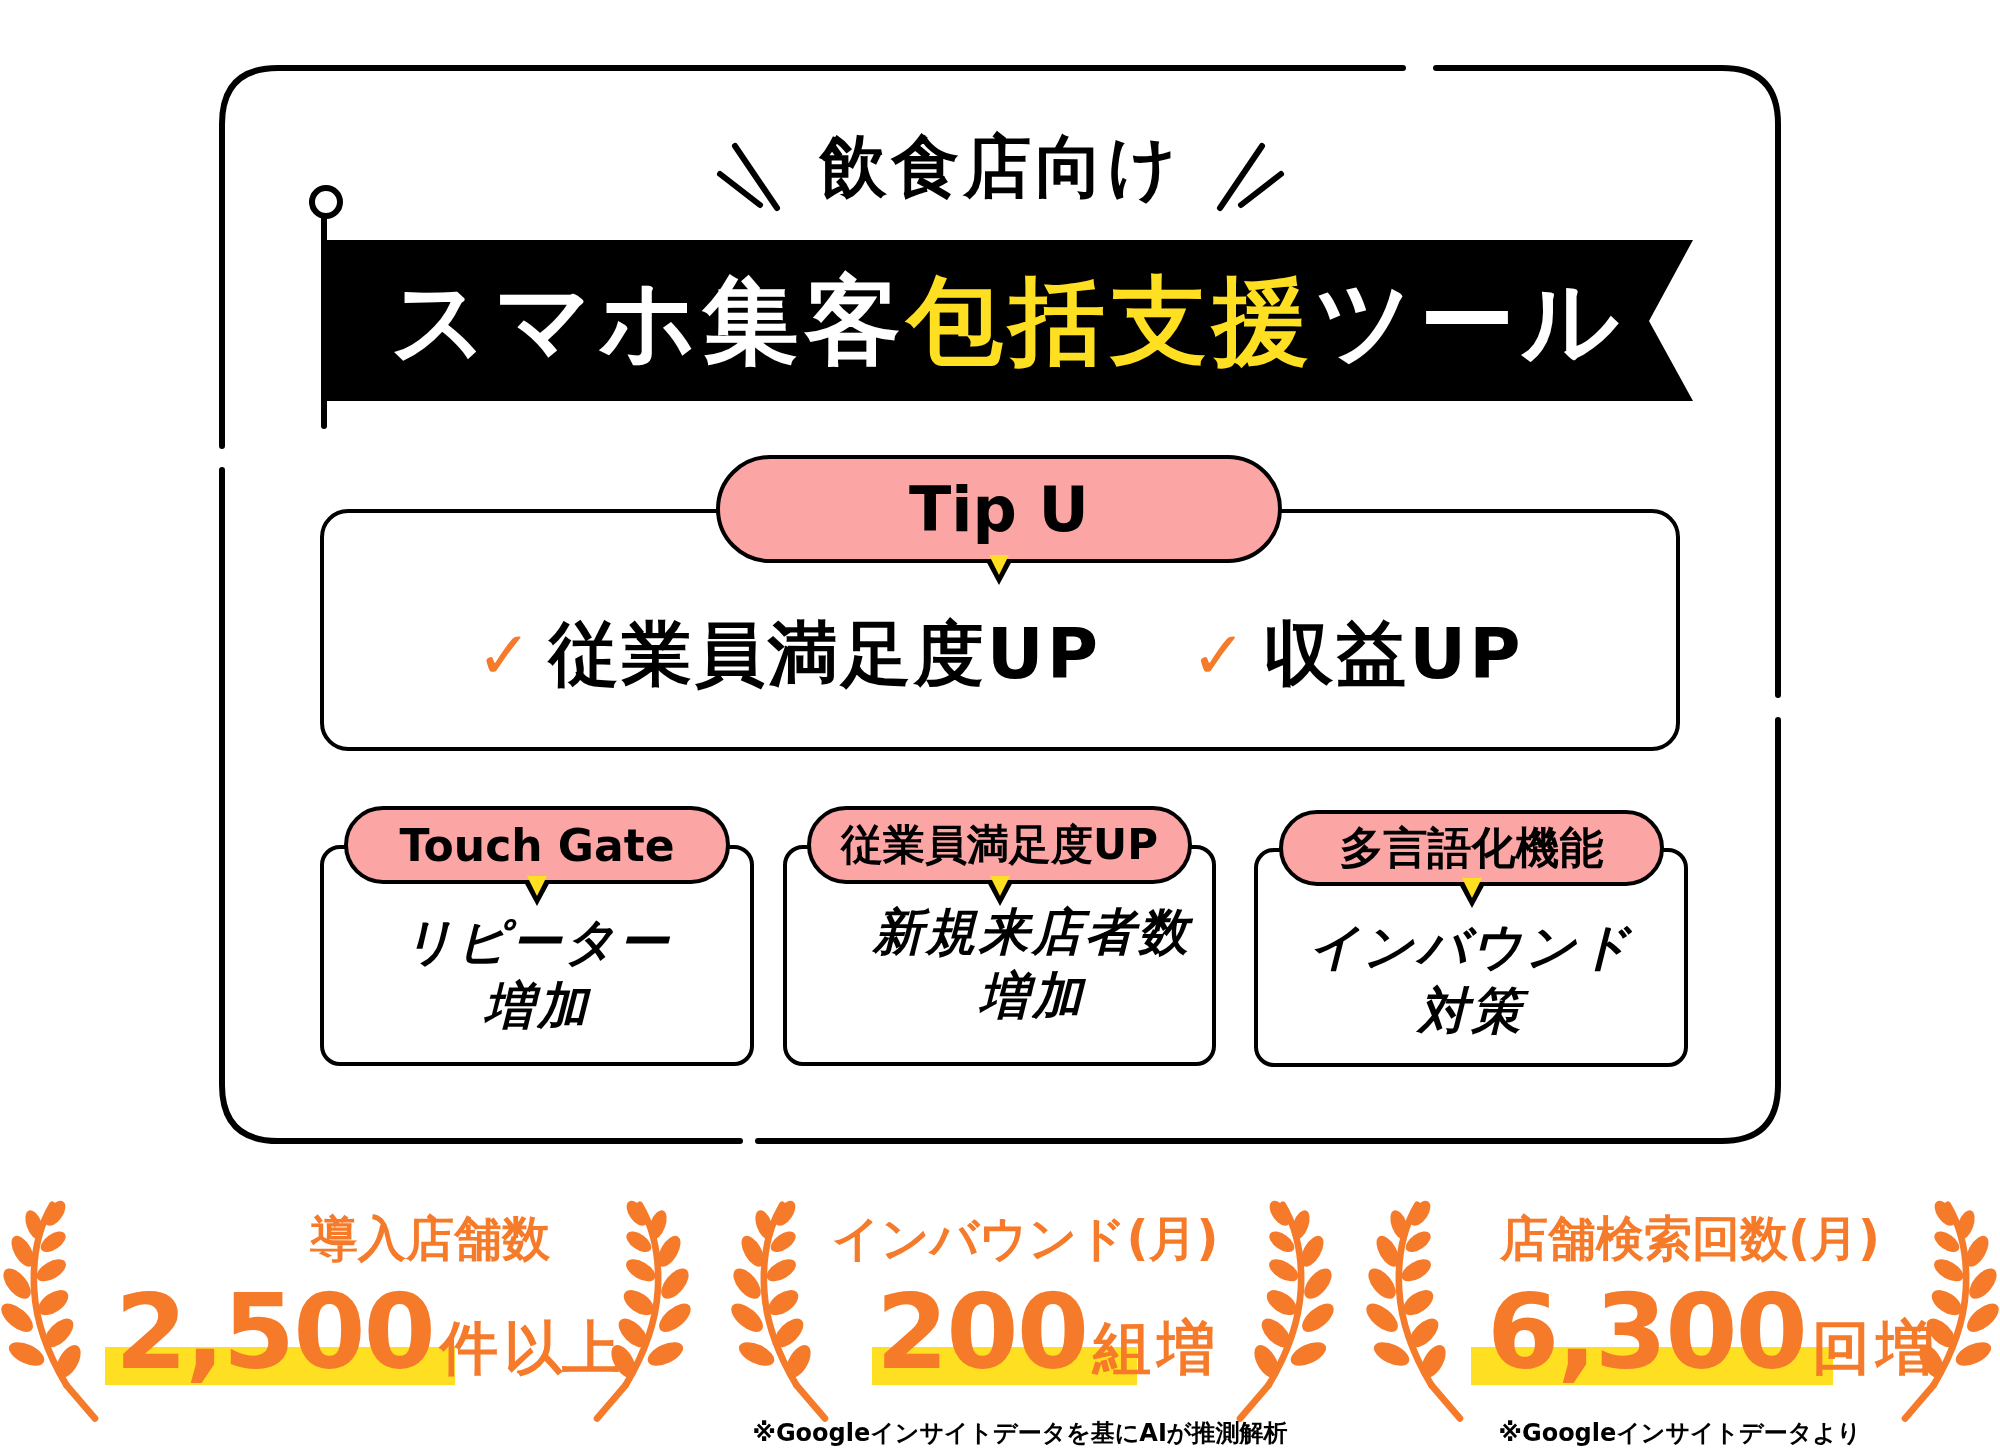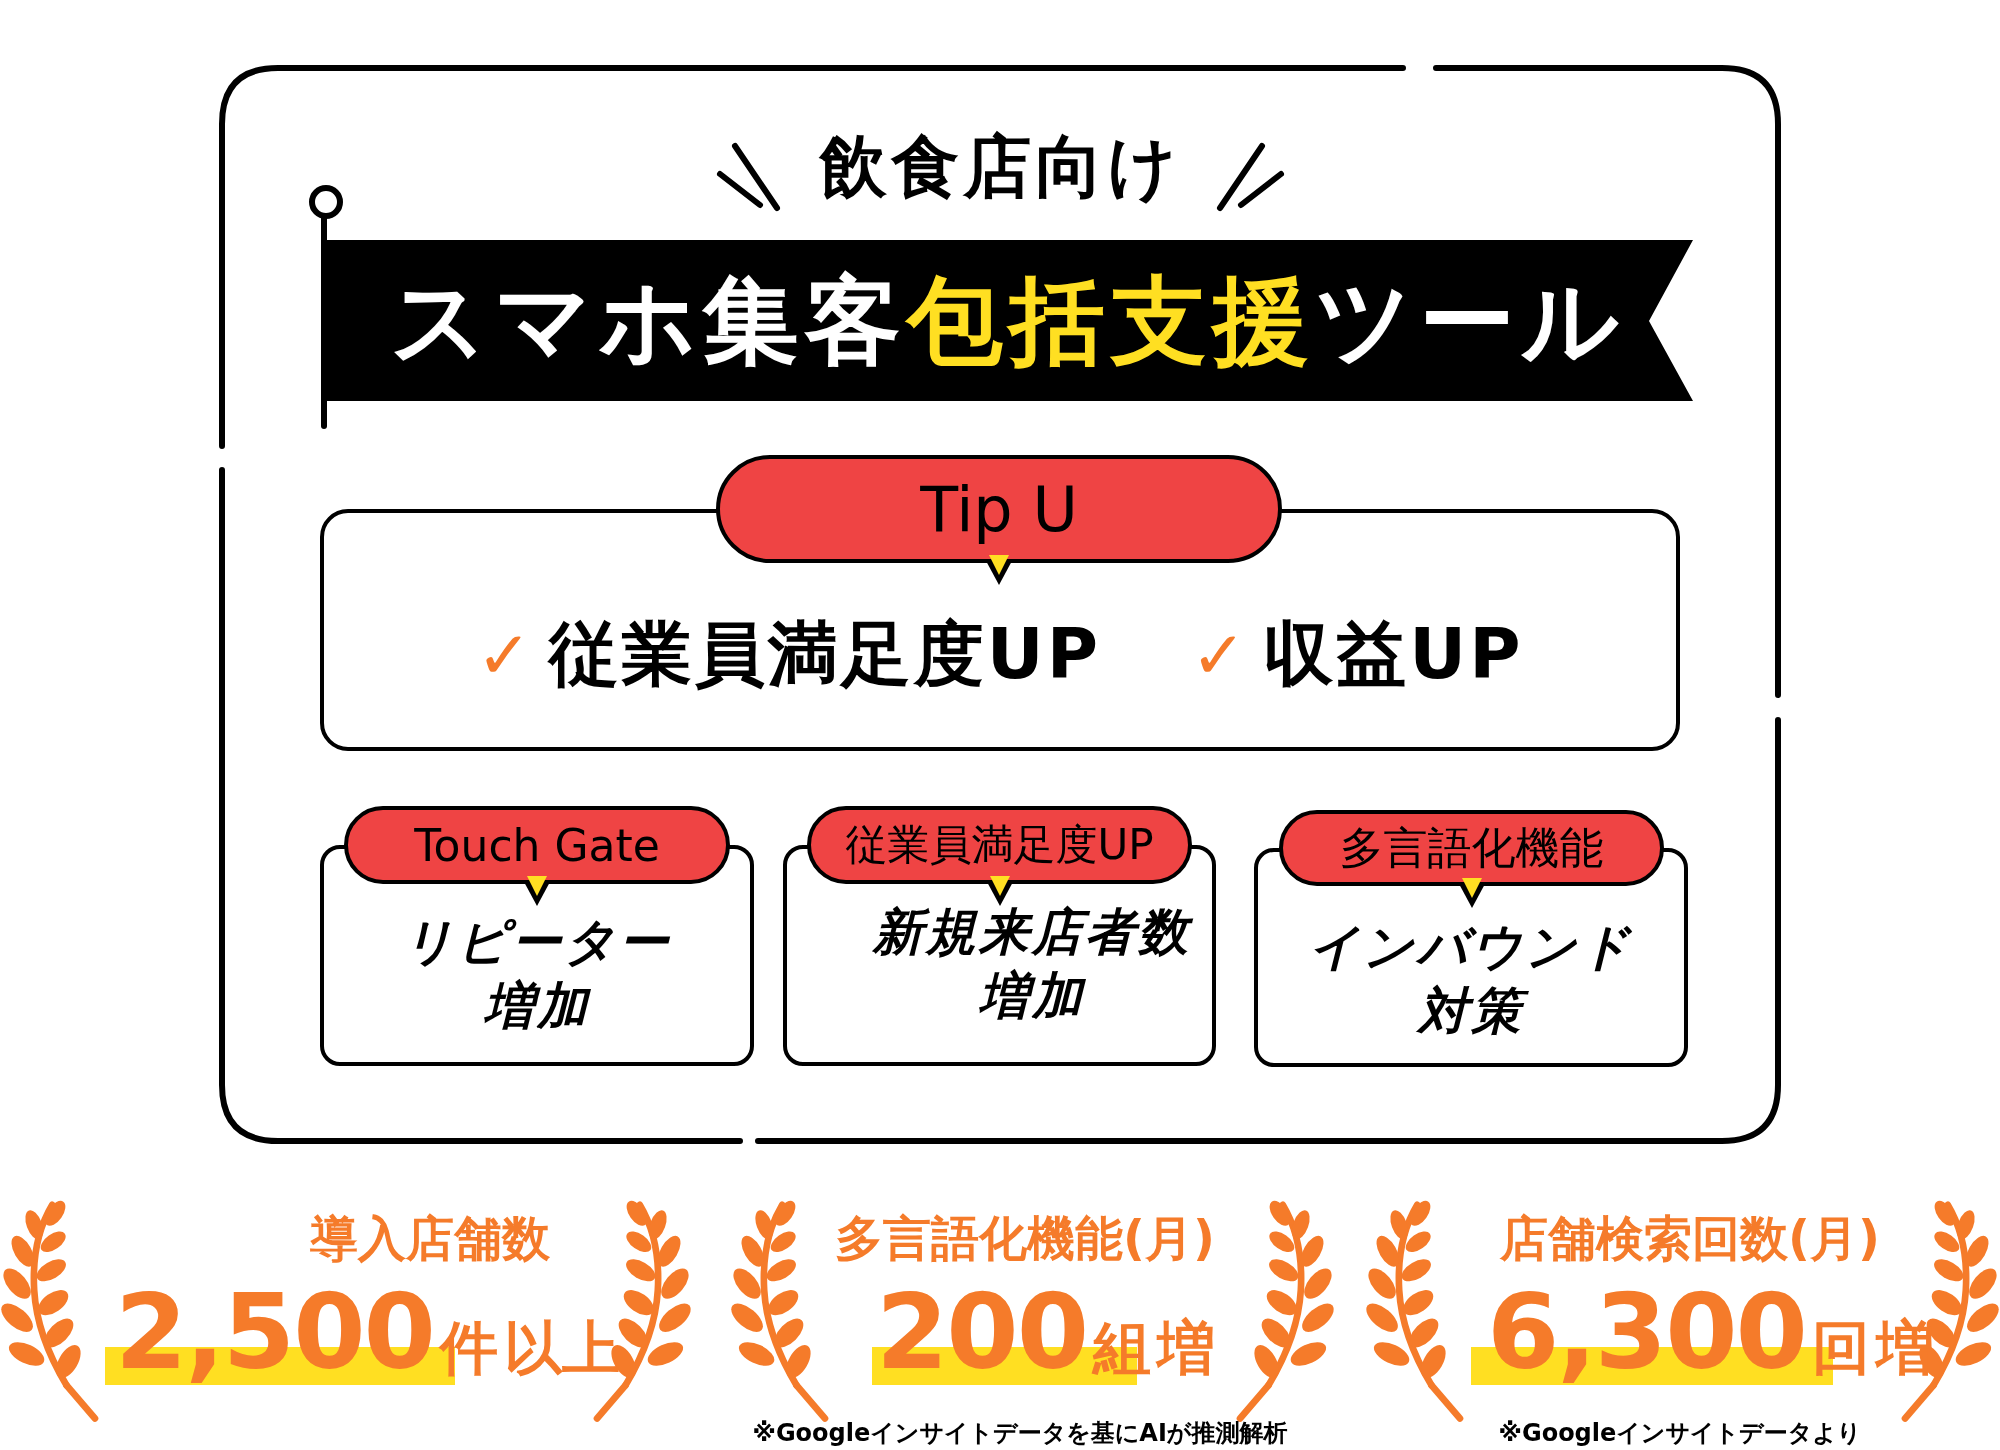--- a/index.html
+++ b/index.html
@@ -11,23 +11,23 @@
   
   #tagline { left:790px; top:122px; width:420px; height:90px; text-align:center;
              font-size:68px; font-weight:bold; letter-spacing:4px; line-height:90px; }
   
   #banner-text { left:360px; top:240px; width:1290px; height:162px; line-height:162px;
                  font-size:96px; font-weight:bold; color:#fff; letter-spacing:6px; white-space:nowrap; text-align:left; padding-left:30px; box-sizing:border-box; }
   #banner-text .hl { color:#FFDF22; }
 
   
   .box { position:absolute; border:4px solid #000; border-radius:28px; background:#fff; box-sizing:border-box; }
-  .pill { position:absolute; background:#ef4444; border:4px solid #000; border-radius:60px;
+  .pill { position:absolute; background:#fca5a5; border:4px solid #000; border-radius:60px;
           box-sizing:border-box; display:flex; align-items:center; justify-content:center;
-          font-weight:normal; white-space:nowrap; }
+          font-weight:bold; white-space:nowrap; }
   .pill .tail { position:absolute; left:50%; bottom:-26px; width:0; height:0;
                 transform:translateX(-50%);
                 border-left:14px solid transparent; border-right:14px solid transparent;
                 border-top:26px solid #000; }
   .pill .tail::after { content:""; position:absolute; left:-10px; top:-30px;
                 border-left:10px solid transparent; border-right:10px solid transparent;
                 border-top:20px solid #FFDF22; }
 
   #main-pill { left:716px; top:455px; width:566px; height:108px; font-size:62px; border-radius:54px; }
   #benefits { left:320px; top:600px; width:1360px; height:110px; display:flex; justify-content:center; align-items:center; gap:90px; }
@@ -150,21 +150,21 @@
   <div>インバウンド</div>
   <div>対策</div>
 </div>
 
 <div class="stat-title" style="left:150px; top:1208px; width:400px;text-align:right;">導入店舗数</div>
 <div class="hl-bar" style="left:105px; top:1347px; width:350px;"></div>
 <div class="stat-value" style="left:115px; top:1282px;text-align:center;">
   <span class="num">2,500</span><span class="unit">件</span><span class="unit">以上</span>
 </div>
 
-<div class="stat-title" style="left:820px; top:1208px; width:410px;">多言語化機能(月)</div>
+<div class="stat-title" style="left:820px; top:1208px; width:410px;">インバウンド(月)</div>
 <div class="hl-bar" style="left:872px; top:1347px; width:265px;"></div>
 <div class="stat-value" style="left:876px; top:1282px;">
   <span class="num">200</span><span class="unit">組</span><span class="unit">増</span>
 </div>
 <div class="note" style="left:740px; top:1417px; width:560px;">※Googleインサイトデータを基にAIが推測解析</div>
 
 <div class="stat-title" style="left:1480px; top:1208px; width:420px;">店舗検索回数(月)</div>
 <div class="hl-bar" style="left:1471px; top:1347px; width:362px;"></div>
 <div class="stat-value" style="left:1487px; top:1282px;">
   <span class="num">6,300</span><span class="unit">回</span><span class="unit">増</span>

